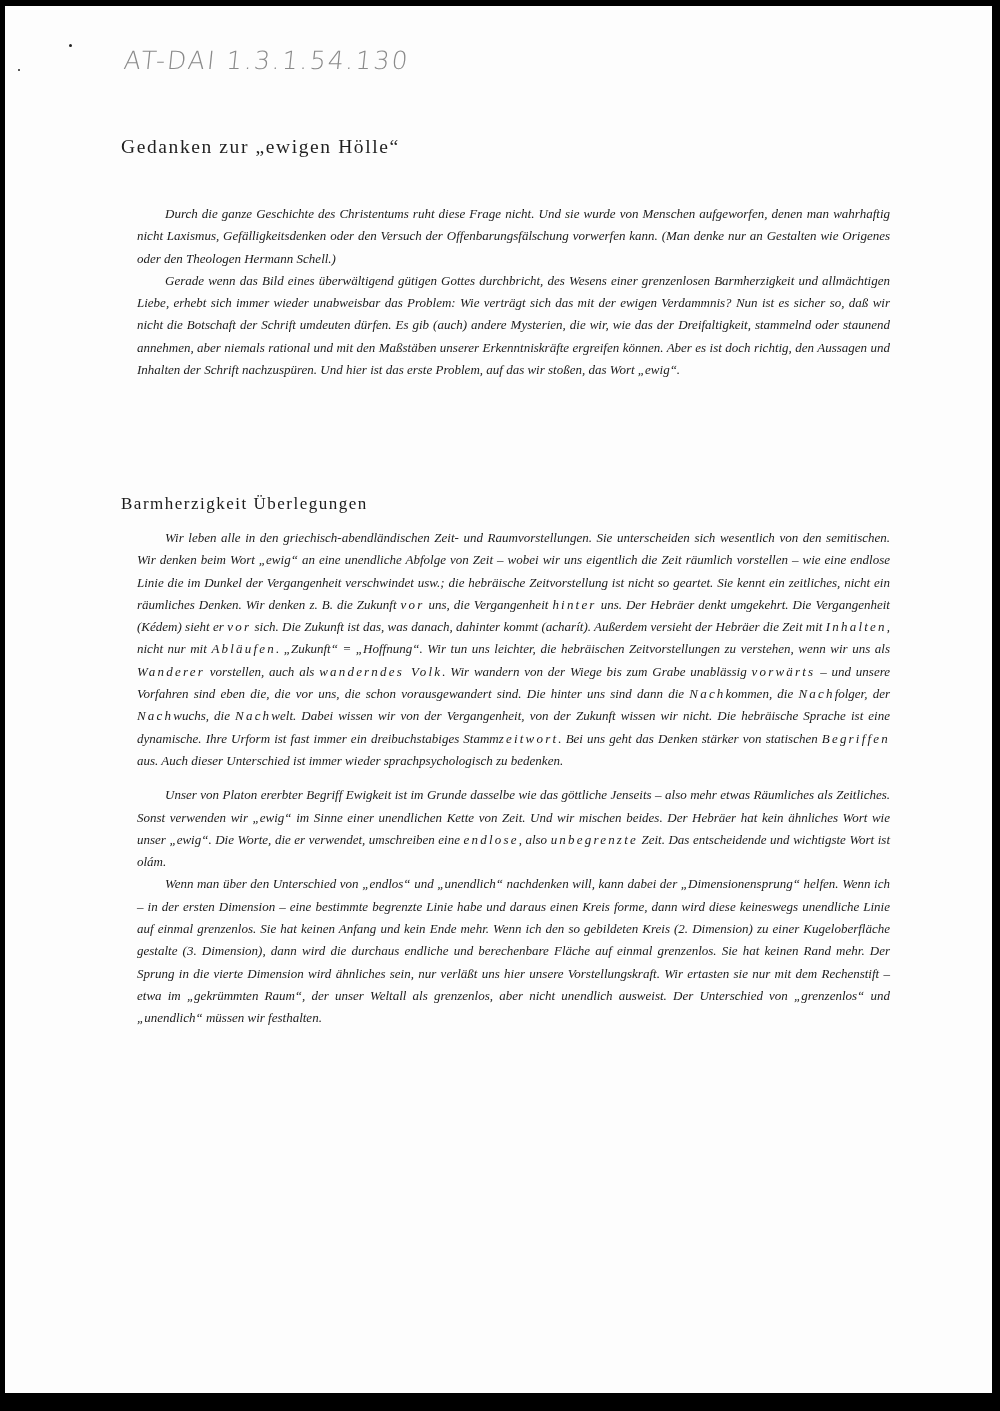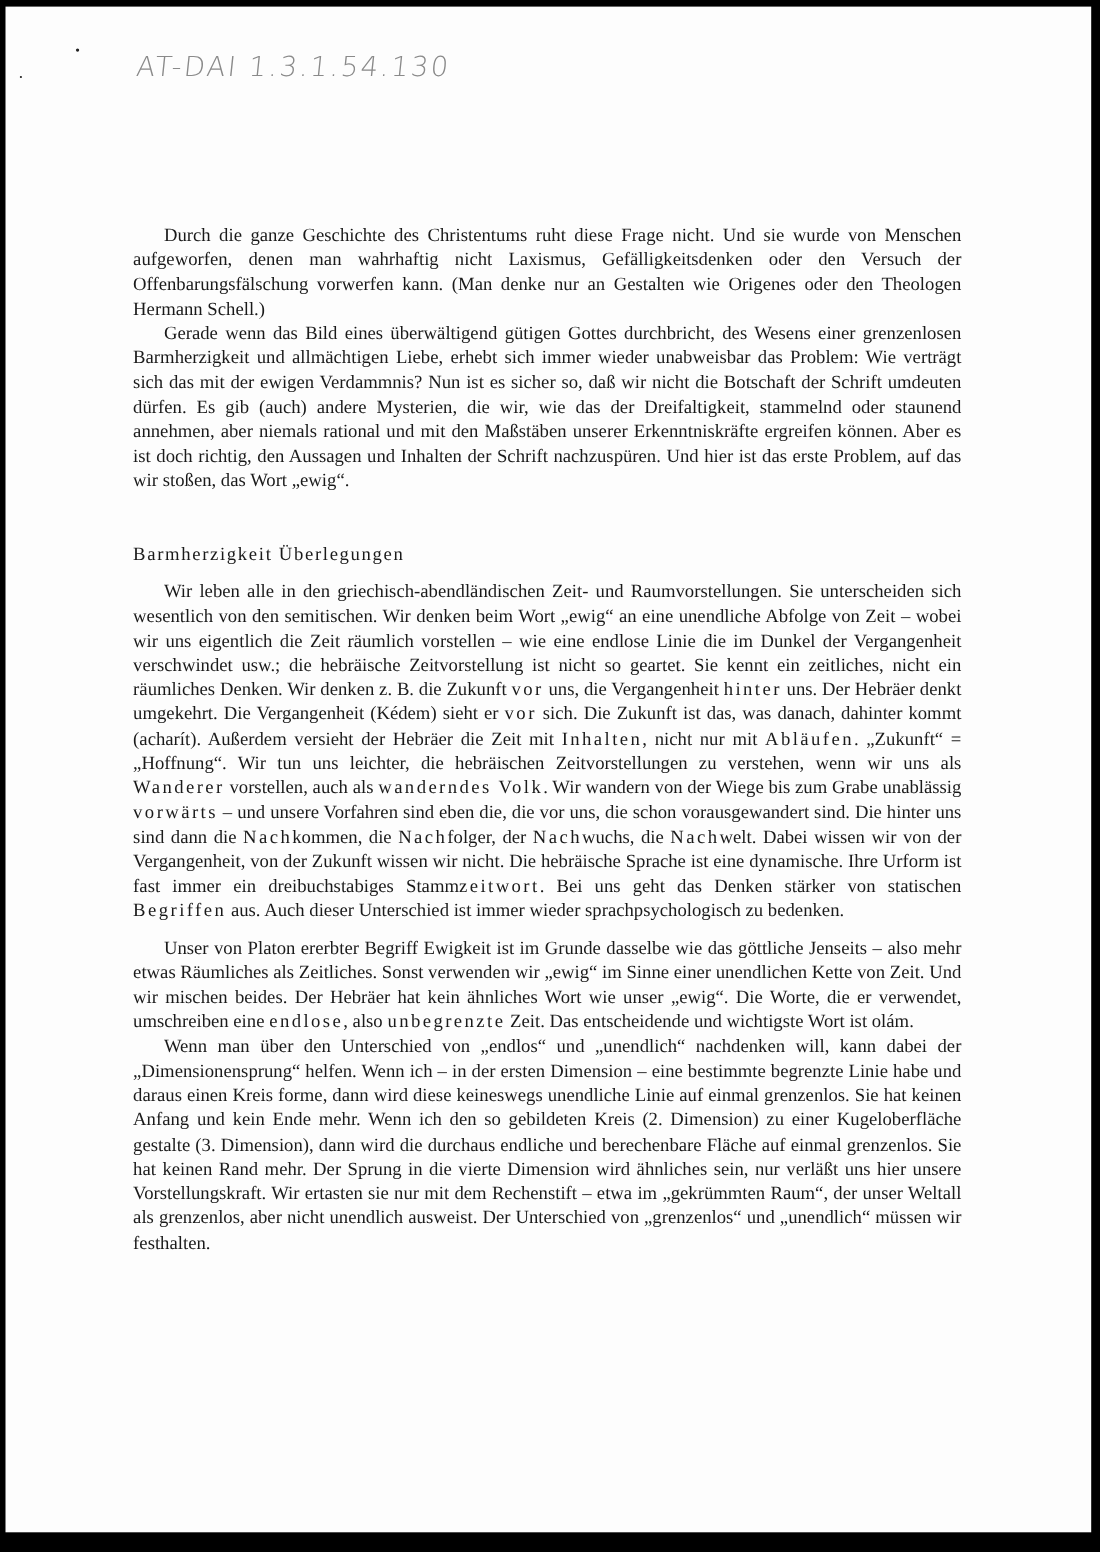--- a/index.html
+++ b/index.html
@@ -15,39 +15,40 @@
     position: absolute; left: 119px; top: 40px;
     font-family: "DejaVu Sans", sans-serif; font-size: 25px; color: #8a8a8a;
     letter-spacing: 2px; font-weight: 300; transform: skewX(-6deg);
   }
   .speck { position: absolute; background: #222; border-radius: 50%; }
   .title {
     position: absolute; left: 116px; top: 130px; font-size: 19.5px; letter-spacing: 1.6px;
     margin: 0; font-weight: normal; color: #1f1f1f;
   }
   .body-text {
-    position: absolute; left: 116px; width: 753px; font-size: 17px; line-height: 22.3px;
-    text-align: justify; margin: 0;
+    position: absolute; left: 132px; width: 753px; font-size: 13px; line-height: 22.3px;
+    text-align: justify; margin: 0; font-style: italic;
   }
   .body-text p { margin: 0; text-indent: 28px; }
   .sp { letter-spacing: 2.2px; }
   .heading {
     position: absolute; left: 116px; top: 488px; font-size: 17px; letter-spacing: 1.5px;
     margin: 0; font-weight: normal;
   }
 </style>
 </head>
 <body>
 
 <div class="page">
   <div class="speck" style="left:64px;top:38px;width:3px;height:3px;"></div>
   <div class="speck" style="left:13px;top:63px;width:2px;height:2px;"></div>
 
   <div class="archive-mark">AT-DAI 1.3.1.54.130</div>
 
+  <h1 class="title">Gedanken zur „ewigen Hölle“</h1>
 
   <div class="body-text" style="top:197px;">
     <p>Durch die ganze Geschichte des Christentums ruht diese Frage nicht. Und sie wurde von Menschen aufgeworfen, denen man wahrhaftig nicht Laxismus, Gefälligkeitsdenken oder den Versuch der Offenbarungsfälschung vorwerfen kann. (Man denke nur an Gestalten wie Origenes oder den Theologen Hermann Schell.)</p>
     <p>Gerade wenn das Bild eines überwältigend gütigen Gottes durchbricht, des Wesens einer grenzenlosen Barmherzigkeit und allmächtigen Liebe, erhebt sich immer wieder unabweisbar das Problem: Wie verträgt sich das mit der ewigen Verdammnis? Nun ist es sicher so, daß wir nicht die Botschaft der Schrift umdeuten dürfen. Es gib (auch) andere Mysterien, die wir, wie das der Dreifaltigkeit, stammelnd oder staunend annehmen, aber niemals rational und mit den Maßstäben unserer Erkenntniskräfte ergreifen können. Aber es ist doch richtig, den Aussagen und Inhalten der Schrift nachzuspüren. Und hier ist das erste Problem, auf das wir stoßen, das Wort „ewig“.</p>
   </div>
 
   <h2 class="heading">Barmherzigkeit Überlegungen</h2>
 
   <div class="body-text" style="top:521px;">
     <p><span>Wir leben alle in den griechisch-abendländischen Zeit- und Raumvorstellungen. Sie unterscheiden sich wesentlich von den semitischen. Wir denken beim Wort „ewig“ an eine unendliche Abfolge von Zeit – wobei wir uns eigentlich die Zeit räumlich vorstellen – wie eine endlose Linie die im Dunkel der Vergangenheit verschwindet usw.; die hebräische Zeitvorstellung ist nicht so geartet. Sie kennt ein zeitliches, nicht ein räumliches Denken. Wir denken z. B. die Zukunft </span><span class="sp">vor</span><span> uns, die Vergangenheit </span><span class="sp">hinter</span><span> uns. Der Hebräer denkt umgekehrt. Die Vergangenheit (Kédem) sieht er </span><span class="sp">vor</span><span> sich. Die Zukunft ist das, was danach, dahinter kommt (acharít). Außerdem versieht der Hebräer die Zeit mit </span><span class="sp">Inhalten</span><span>, nicht nur mit </span><span class="sp">Abläufen</span><span>. „Zukunft“ = „Hoffnung“. Wir tun uns leichter, die hebräischen Zeitvorstellungen zu verstehen, wenn wir uns als </span><span class="sp">Wanderer</span><span> vorstellen, auch als </span><span class="sp">wanderndes Volk</span><span>. Wir wandern von der Wiege bis zum Grabe unablässig </span><span class="sp">vorwärts</span><span> – und unsere Vorfahren sind eben die, die vor uns, die schon vorausgewandert sind. Die hinter uns sind dann die </span><span class="sp">Nach</span><span>kommen, die </span><span class="sp">Nach</span><span>folger, der </span><span class="sp">Nach</span><span>wuchs, die </span><span class="sp">Nach</span><span>welt. Dabei wissen wir von der Vergangenheit, von der Zukunft wissen wir nicht. Die hebräische Sprache ist eine dynamische. Ihre Urform ist fast immer ein dreibuchstabiges Stamm</span><span class="sp">zeitwort</span><span>. Bei uns geht das Denken stärker von statischen </span><span class="sp">Begriffen</span><span> aus. Auch dieser Unterschied ist immer wieder sprachpsychologisch zu bedenken.</span></p>

